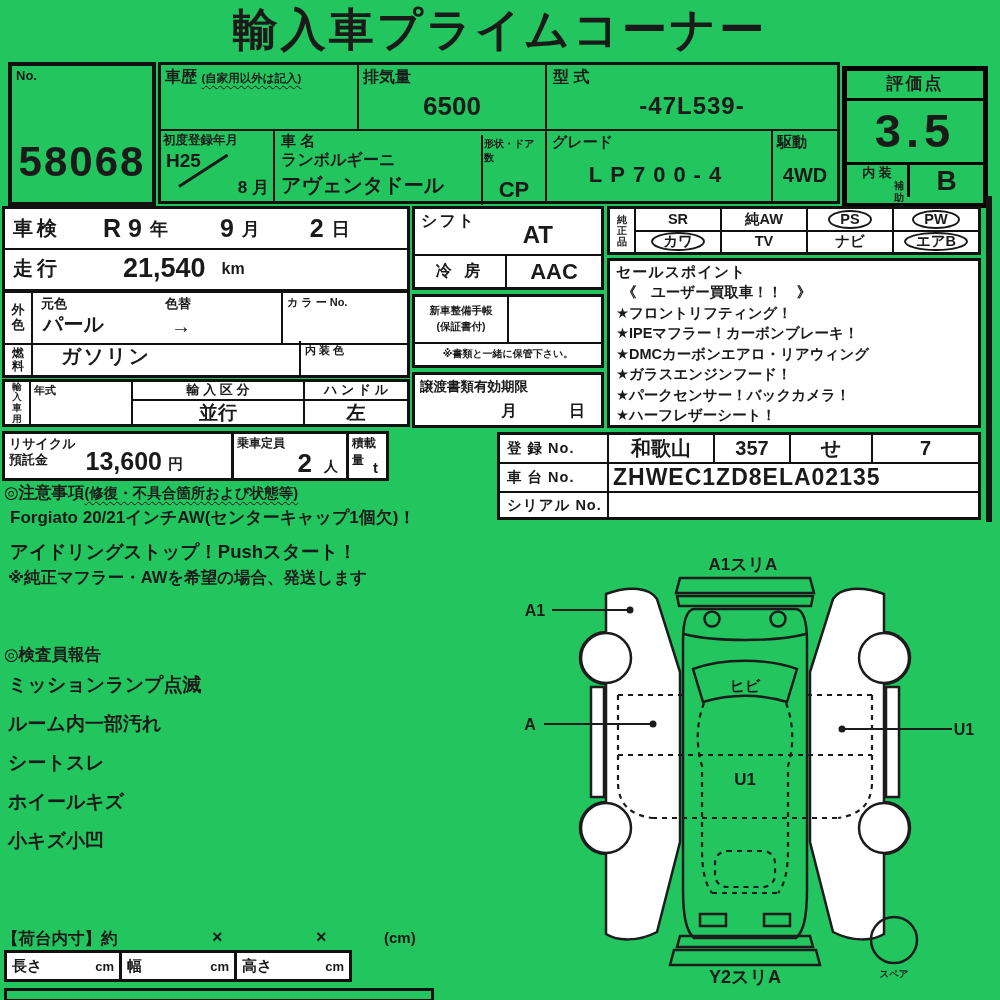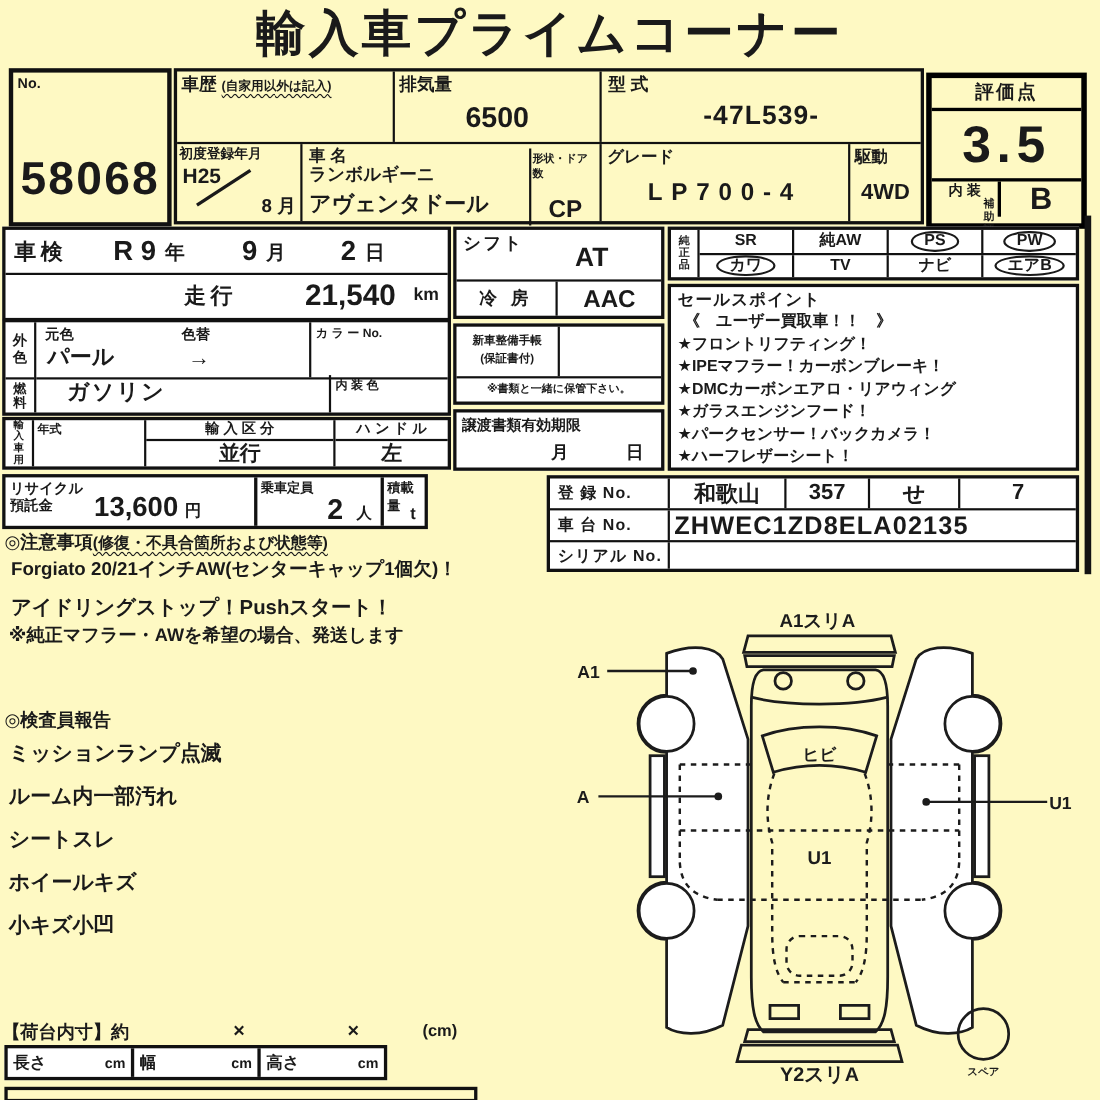--- a/index.html
+++ b/index.html
@@ -1,16 +1,16 @@
 <!DOCTYPE html>
 <html><head>
 <meta charset="utf-8">
 <style>
   html,body{margin:0;padding:0;background:#e8e8e8;}
-  #sheet{position:relative;width:1000px;height:1000px;background:#fef9c3;overflow:hidden;
+  #sheet{position:relative;width:1000px;height:1000px;background:#22c55e;overflow:hidden;
          font-family:"Liberation Sans","DejaVu Sans",sans-serif;color:#1a1a1a;}
   .abs{position:absolute;}
   .bold{font-weight:700;}
   .vlabel{white-space:pre-line;line-height:1.12;text-align:center;font-weight:700;}
   .wavy{text-decoration-line:underline;text-decoration-style:wavy;text-decoration-thickness:1px;text-underline-offset:3px;}
 
   
   #title{top:0;left:0;width:100%;text-align:center;font-size:45px;font-weight:800;letter-spacing:3px;}
 
   
@@ -58,21 +58,21 @@
   #score .int .b{font-size:10px;line-height:12px;margin-left:44px;}
   #score .grade{flex:1;text-align:center;font-size:28px;font-weight:700;line-height:32px;}
 
   
   .box{position:absolute;border:3px solid #111;box-sizing:border-box;background:#fff;}
   #lc-top{left:2px;top:206px;width:408px;height:86px;}
   #row-shaken{height:41px;border-bottom:2px solid #111;display:flex;align-items:center;padding:0 8px;box-sizing:border-box;}
   #row-shaken .lb{font-size:20px;font-weight:700;letter-spacing:4px;}
   #row-shaken .v{font-size:25px;font-weight:700;}
   #row-shaken .u{font-size:18px;font-weight:700;}
-  #row-soko{height:37px;display:flex;align-items:center;padding:0 8px;box-sizing:border-box;justify-content:flex-end;}
+  #row-soko{height:37px;display:flex;align-items:center;padding:0 8px;box-sizing:border-box;}
   #row-soko .lb{font-size:20px;font-weight:700;letter-spacing:4px;}
   #row-soko .v{font-size:27px;font-weight:700;margin-left:62px;}
   #row-soko .u{font-size:16px;font-weight:700;margin-left:16px;}
 
   #lc-color{left:2px;top:290px;width:408px;height:88px;display:flex;}
   #lc-color .vcol{width:26px;border-right:2px solid #111;display:flex;flex-direction:column;}
   #lc-color .vcol .c1{height:50px;border-bottom:2px solid #111;display:flex;align-items:center;justify-content:center;font-size:13px;}
   #lc-color .vcol .c2{flex:1;display:flex;align-items:center;justify-content:center;font-size:12px;}
   #lc-color .main{flex:1;position:relative;}
   #r-ext{position:absolute;left:0;top:0;right:0;height:50px;border-bottom:2px solid #111;}

